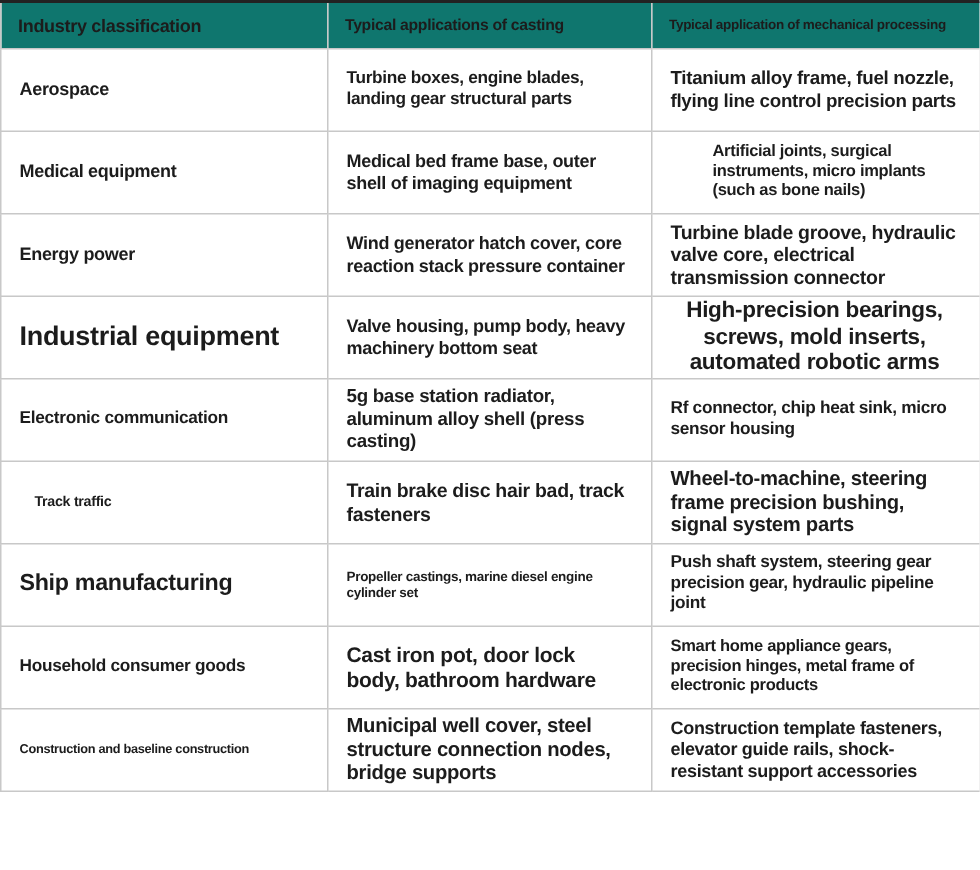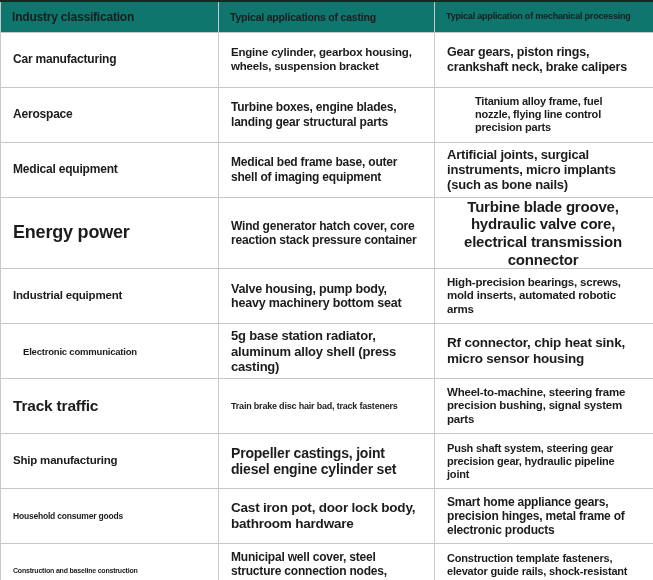--- a/index.html
+++ b/index.html
@@ -81,25 +81,20 @@
   </colgroup>
   <thead>
     <tr>
       <th>Industry classification</th>
       <th>Typical applications of casting</th>
       <th>Typical application of mechanical processing</th>
     </tr>
   </thead>
   <tbody>
     <tr>
-      <td>Car manufacturing</td>
-      <td>Engine cylinder, gearbox housing, wheels, suspension bracket</td>
-      <td>Gear gears, piston rings, crankshaft neck, brake calipers</td>
-    </tr>
-    <tr>
       <td>Aerospace</td>
       <td>Turbine boxes, engine blades, landing gear structural parts</td>
       <td>Titanium alloy frame, fuel nozzle, flying line control precision parts</td>
     </tr>
     <tr>
       <td>Medical equipment</td>
       <td>Medical bed frame base, outer shell of imaging equipment</td>
       <td>Artificial joints, surgical instruments, micro implants (such as bone nails)</td>
     </tr>
     <tr>
@@ -117,21 +112,21 @@
       <td>5g base station radiator, aluminum alloy shell (press casting)</td>
       <td>Rf connector, chip heat sink, micro sensor housing</td>
     </tr>
     <tr>
       <td>Track traffic</td>
       <td>Train brake disc hair bad, track fasteners</td>
       <td>Wheel-to-machine, steering frame precision bushing, signal system parts</td>
     </tr>
     <tr>
       <td>Ship manufacturing</td>
-      <td>Propeller castings, joint diesel engine cylinder set</td>
+      <td>Propeller castings, marine diesel engine cylinder set</td>
       <td>Push shaft system, steering gear precision gear, hydraulic pipeline joint</td>
     </tr>
     <tr>
       <td>Household consumer goods</td>
       <td>Cast iron pot, door lock body, bathroom hardware</td>
       <td>Smart home appliance gears, precision hinges, metal frame of electronic products</td>
     </tr>
     <tr>
       <td>Construction and baseline construction</td>
       <td>Municipal well cover, steel structure connection nodes, bridge supports</td>

